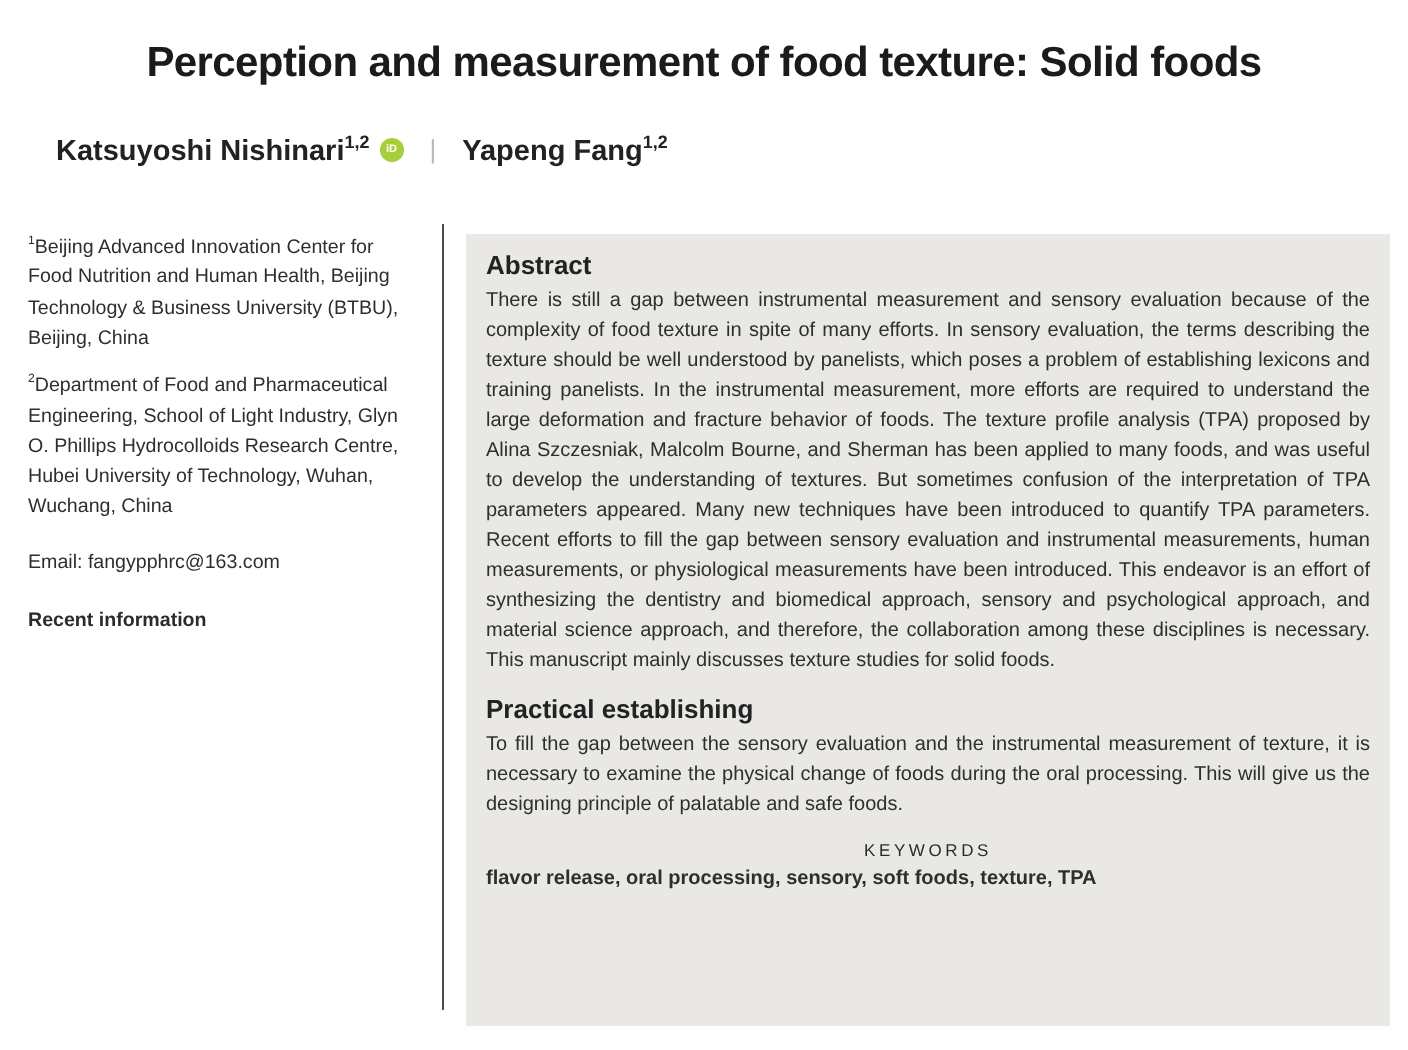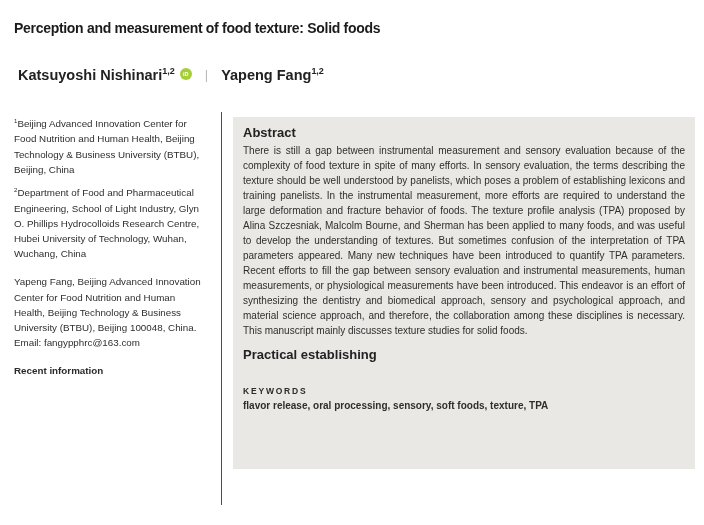--- a/index.html
+++ b/index.html
@@ -11,28 +11,29 @@
     background: #ffffff;
     font-family: "Liberation Sans", sans-serif;
     color: #2e2e2e;
     overflow: hidden;
   }
   .article-title {
     position: absolute;
     left: 14px;
     top: 20px;
     width: 676px;
-    font-size: 14px;
+    font-size: 21px;
     font-weight: 700;
     letter-spacing: -0.3px;
     color: #1b1b1b;
+    text-align: center;
   }
   .authors {
     position: absolute;
-    left: 18px;
+    left: 28px;
     top: 66px;
     font-size: 14.5px;
     font-weight: 700;
     color: #222222;
     display: flex;
     align-items: center;
   }
   .authors sup { font-size: 62%; font-weight: 700; }
   .orcid {
     display: inline-flex;
@@ -73,44 +74,45 @@
     top: 112px;
     width: 1px;
     height: 393px;
     background: #4d4d4d;
   }
   .abstract-box {
     position: absolute;
     left: 233px;
     top: 117px;
     width: 462px;
-    height: 352px;
+    height: 396px;
     background: var(--abstract-bg, #e9e8e5);
     padding: 8px 10px 0 10px;
   }
   .box-h {
     font-size: 13px;
     font-weight: 700;
     color: #222222;
     margin-bottom: 3px;
   }
   .box-h2 { margin-top: 9px; }
   .box-p {
     font-size: 10px;
     line-height: 15px;
     text-align: justify;
     color: #2e2e2e;
   }
   .kw-h {
-    margin-top: 24px;
+    margin-top: 10px;
     margin-bottom: 3px;
     font-size: 8.5px;
-    font-weight: 700;
+    font-weight: 400;
     letter-spacing: 1.8px;
     color: #2b2b2b;
+    text-align: center;
   }
   .kw-p {
     font-size: 10px;
     line-height: 14px;
     color: #2e2e2e;
     font-weight: bold;
   }
 </style>
 </head>
 <body>
@@ -126,32 +128,32 @@
       </span>
     <span class="author-sep">|</span>
     <span><span>Yapeng Fang</span><sup>1,2</sup></span>
   </div>
 
   <div class="left-col">
     <p class="affil"><sup>1</sup><span>Beijing Advanced Innovation Center for Food Nutrition and Human Health, Beijing Technology &amp; Business University (BTBU), Beijing, China</span></p>
     <p class="affil"><sup>2</sup><span>Department of Food and Pharmaceutical Engineering, School of Light Industry, Glyn O. Phillips Hydrocolloids Research Centre, Hubei University of Technology, Wuhan, Wuchang, China</span></p>
 
     <div class="block">
-      <p>Yapeng Fang, Beijing Advanced Innovation Center for Food Nutrition and Human Health, Beijing Technology &amp; Business University (BTBU), Beijing 100048, China.</p>
       <p>Email: fangypphrc@163.com</p>
     </div>
 
     <div class="block">
       <p class="block-h">Recent information</p>
     </div>
   </div>
 
   <div class="divider"></div>
 
   <div class="abstract-box">
     <h2 class="box-h">Abstract</h2>
     <p class="box-p">There is still a gap between instrumental measurement and sensory evaluation because of the complexity of food texture in spite of many efforts. In sensory evaluation, the terms describing the texture should be well understood by panelists, which poses a problem of establishing lexicons and training panelists. In the instrumental measurement, more efforts are required to understand the large deformation and fracture behavior of foods. The texture profile analysis (TPA) proposed by Alina Szczesniak, Malcolm Bourne, and Sherman has been applied to many foods, and was useful to develop the understanding of textures. But sometimes confusion of the interpretation of TPA parameters appeared. Many new techniques have been introduced to quantify TPA parameters. Recent efforts to fill the gap between sensory evaluation and instrumental measurements, human measurements, or physiological measurements have been introduced. This endeavor is an effort of synthesizing the dentistry and biomedical approach, sensory and psychological approach, and material science approach, and therefore, the collaboration among these disciplines is necessary. This manuscript mainly discusses texture studies for solid foods.</p>
     <h2 class="box-h box-h2">Practical establishing</h2>
+    <p class="box-p">To fill the gap between the sensory evaluation and the instrumental measurement of texture, it is necessary to examine the physical change of foods during the oral processing. This will give us the designing principle of palatable and safe foods.</p>
     <h3 class="kw-h">KEYWORDS</h3>
     <p class="kw-p">flavor release, oral processing, sensory, soft foods, texture, TPA</p>
   </div>
 
 </div>
 
 </body></html>

